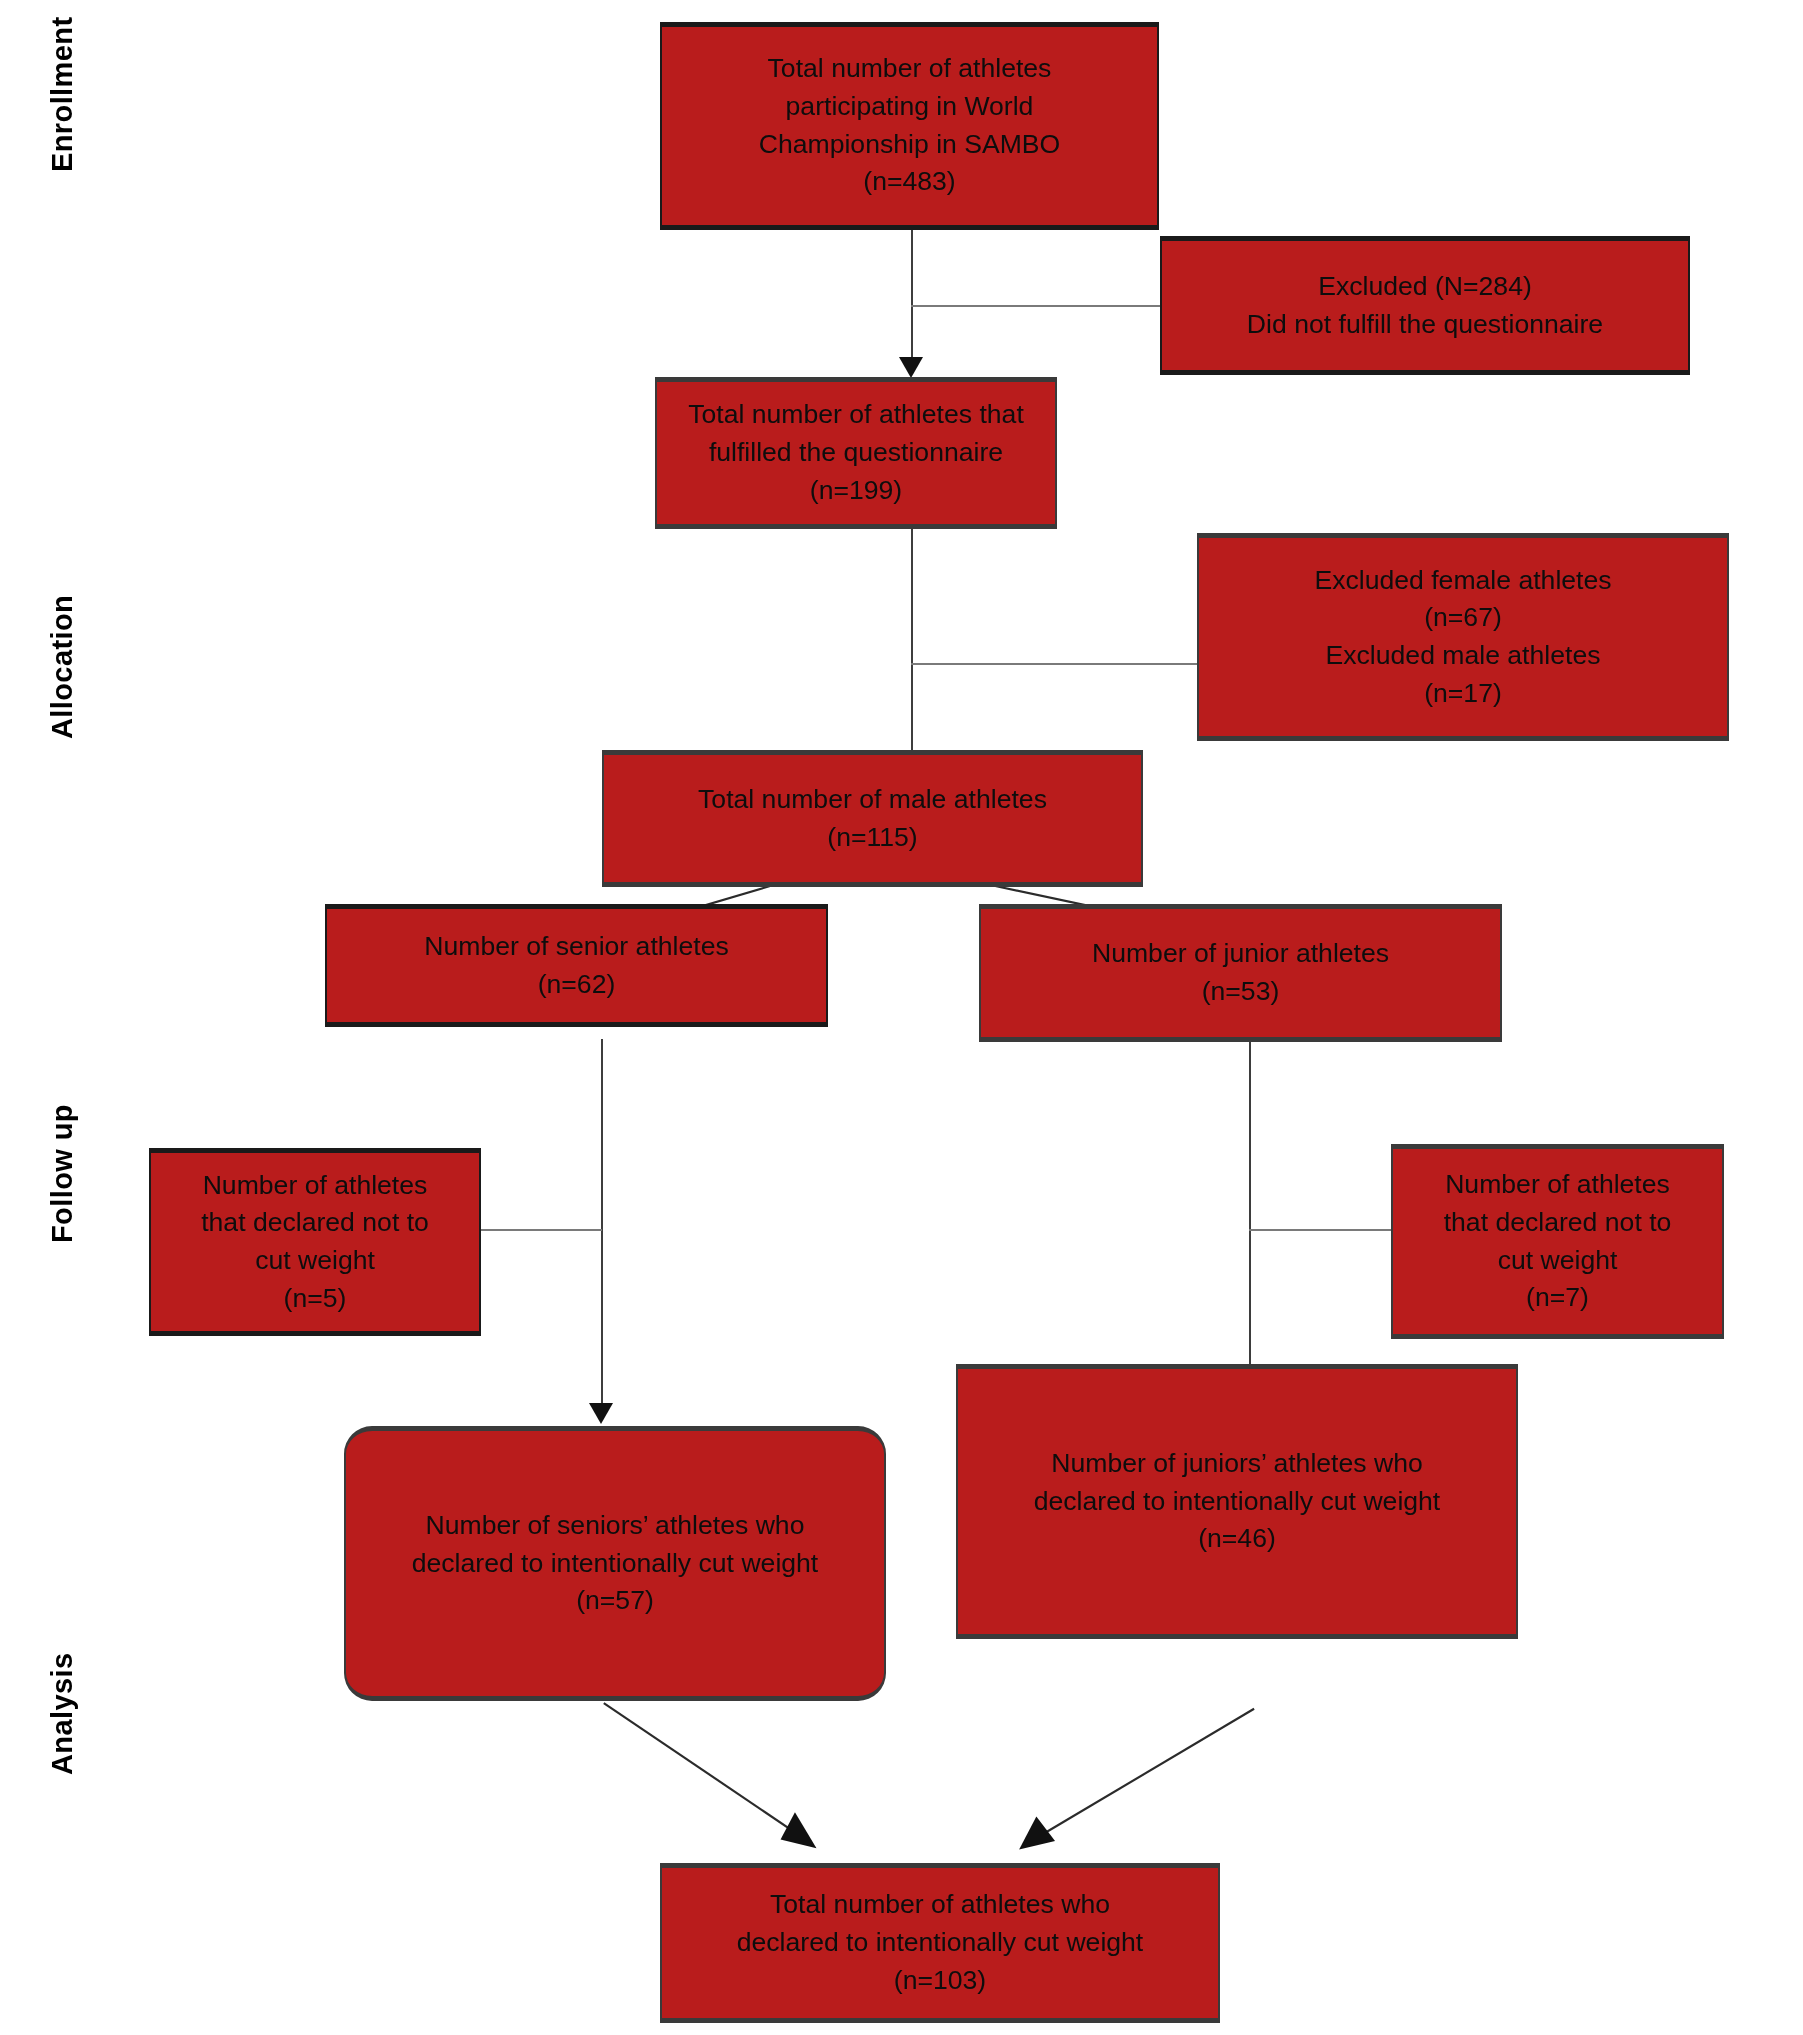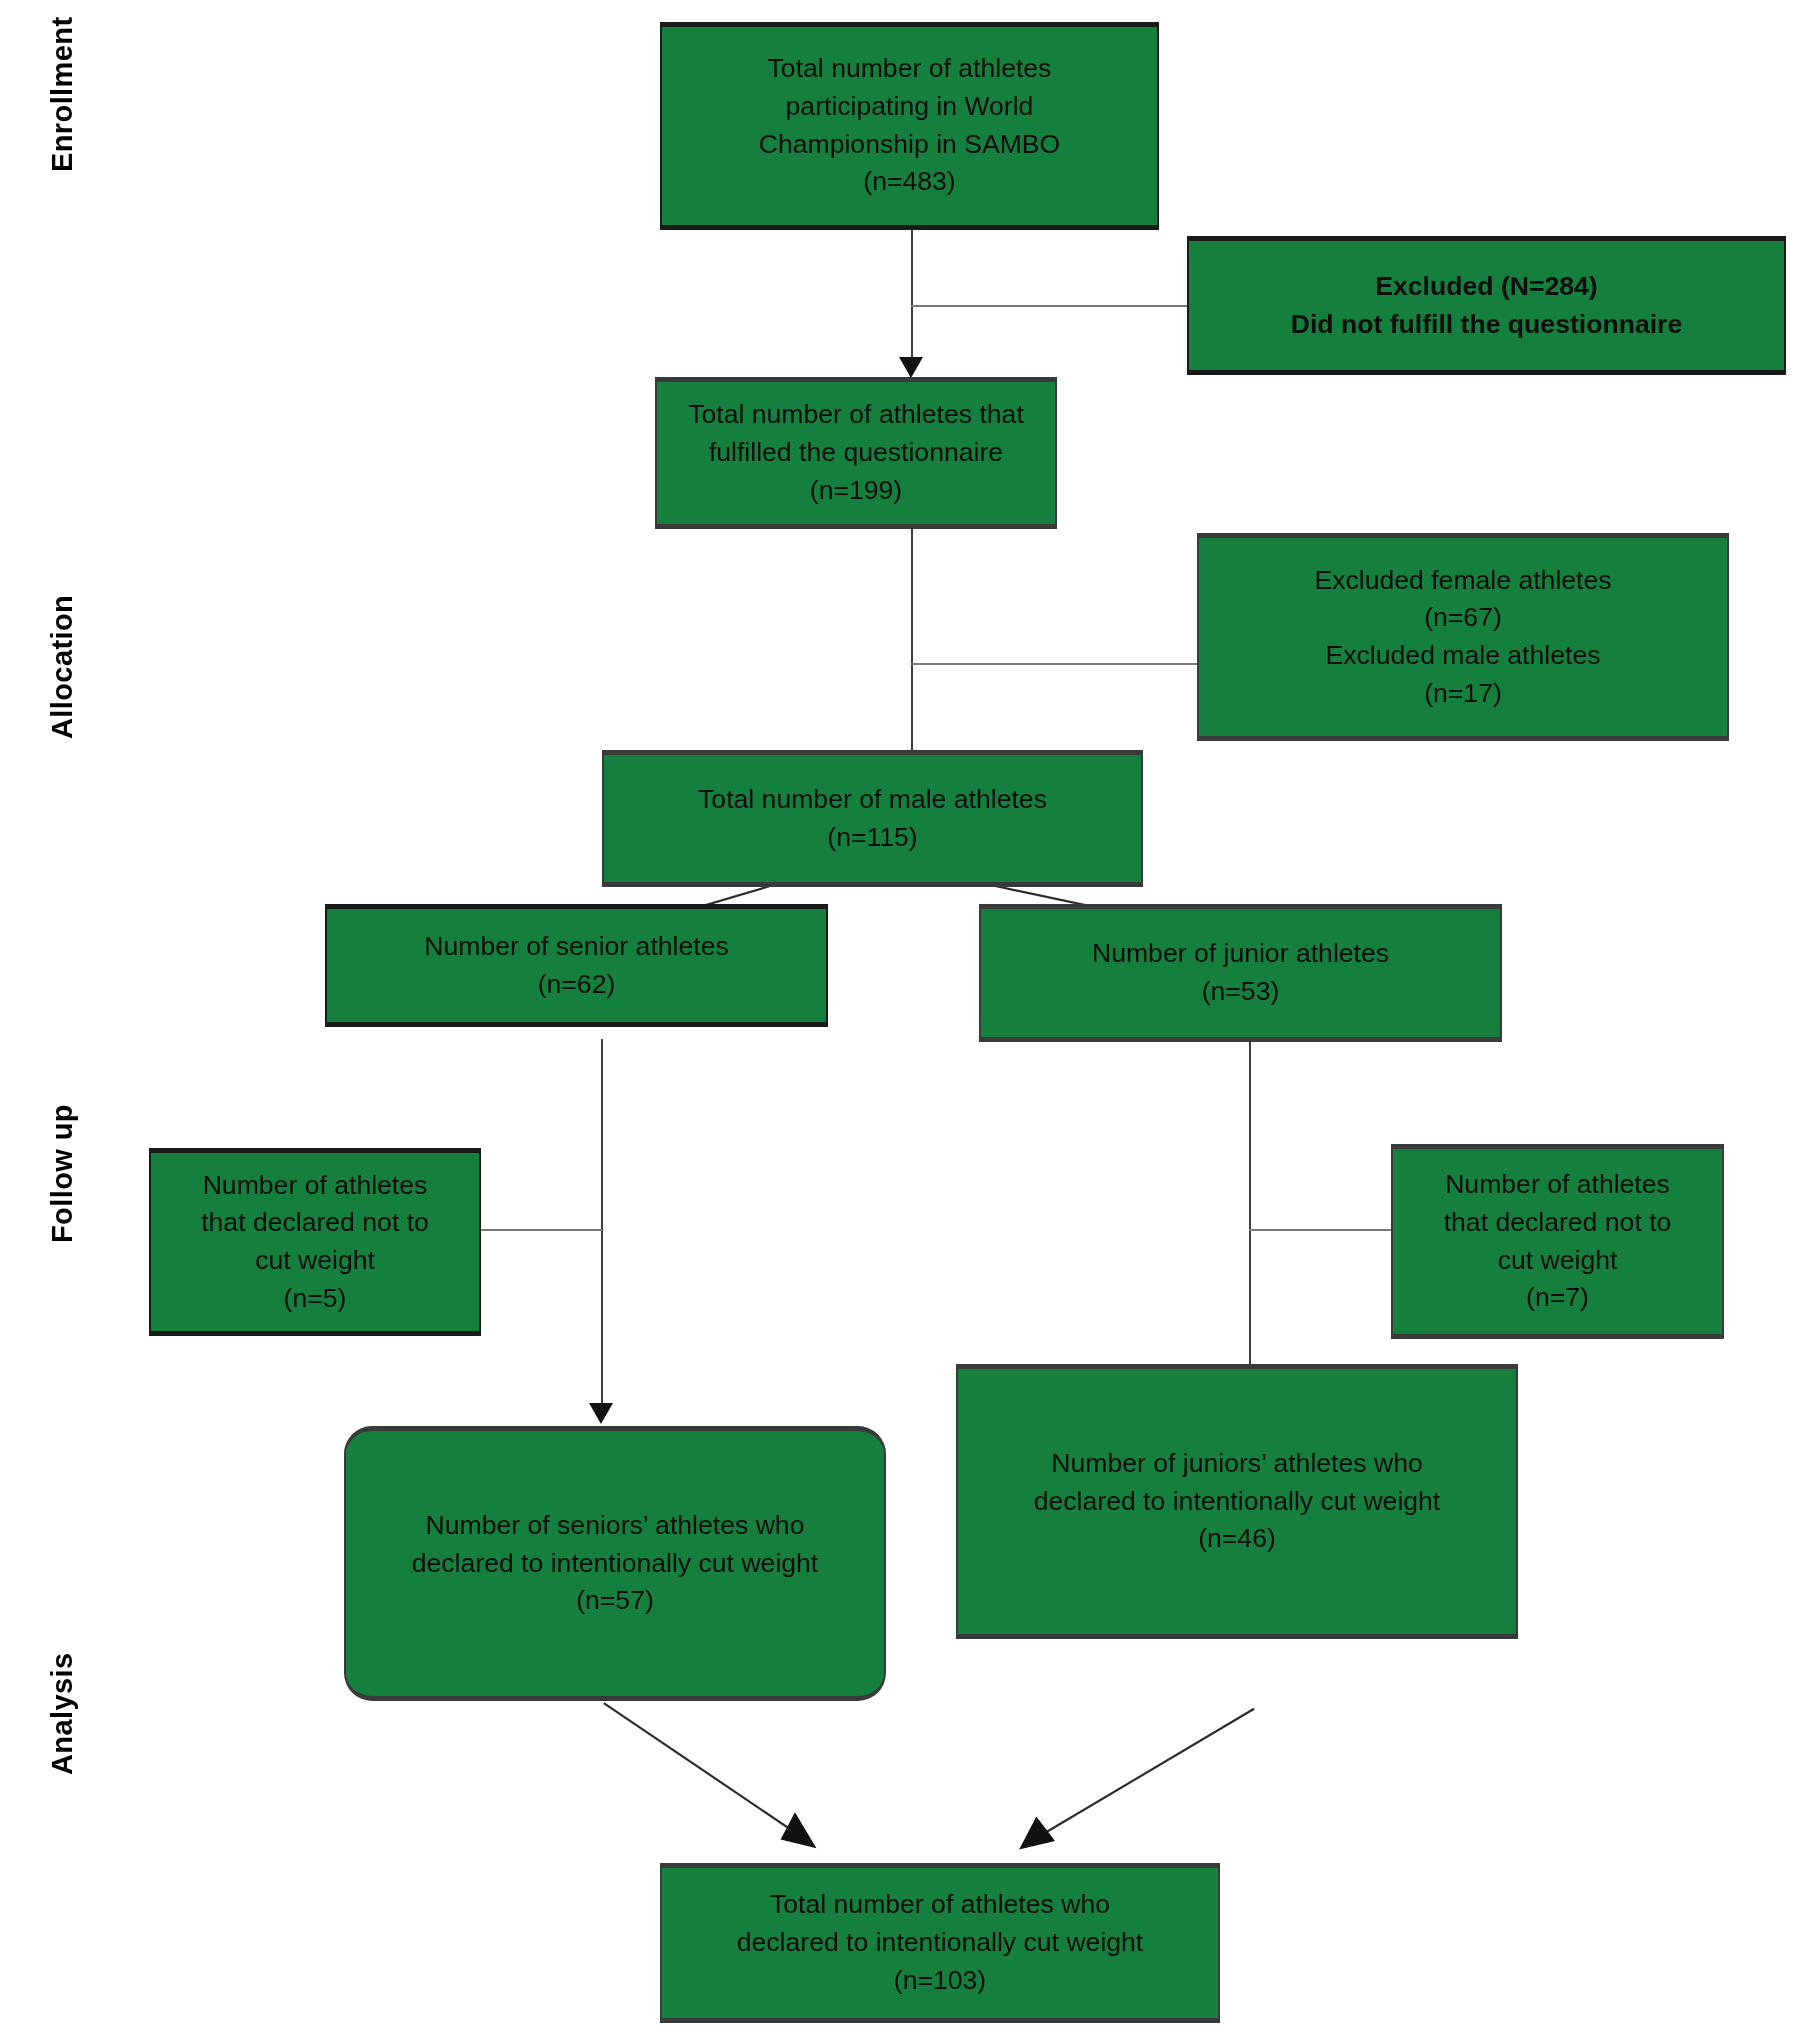--- a/index.html
+++ b/index.html
@@ -23,21 +23,21 @@
     font-size: 29px;
     color: #000000;
     letter-spacing: 0.4px;
     white-space: nowrap;
     transform-origin: 0 0;
     transform: rotate(-90deg);
   }
   .node {
     position: absolute;
     box-sizing: border-box;
-    background: #15803d;
+    background: #b91c1c;
     border: 2.2px solid #6f6f6f;
     display: flex;
     align-items: center;
     justify-content: center;
     text-align: center;
   }
   .node.thick {
     border: 2.2px solid #3a3a3a;
     border-top-width: 5px;
     border-bottom-width: 5px;
@@ -134,21 +134,21 @@
 
   <div class="hline" style="left:1249px; top:1229px; width:144px;"></div>
 
   <div class="node thick darkline" style="left:660px; top:21.6px; width:499px; height:208px;">
     <div class="node-text">Total number of athletes
 participating in World
 Championship in SAMBO
 (n=483)</div>
   </div>
 
-  <div class="node thick darkline" style="left:1187px; top:236px; width:599px; height:139px;font-weight:bold;">
+  <div class="node thick darkline" style="left:1160px; top:236px; width:530px; height:139px;">
     <div class="node-text">Excluded (N=284)
 Did not fulfill the questionnaire</div>
   </div>
 
   <div class="node thick" style="left:655px; top:377px; width:402px; height:152px;">
     <div class="node-text">Total number of athletes that
 fulfilled the questionnaire
 (n=199)</div>
   </div>
 

